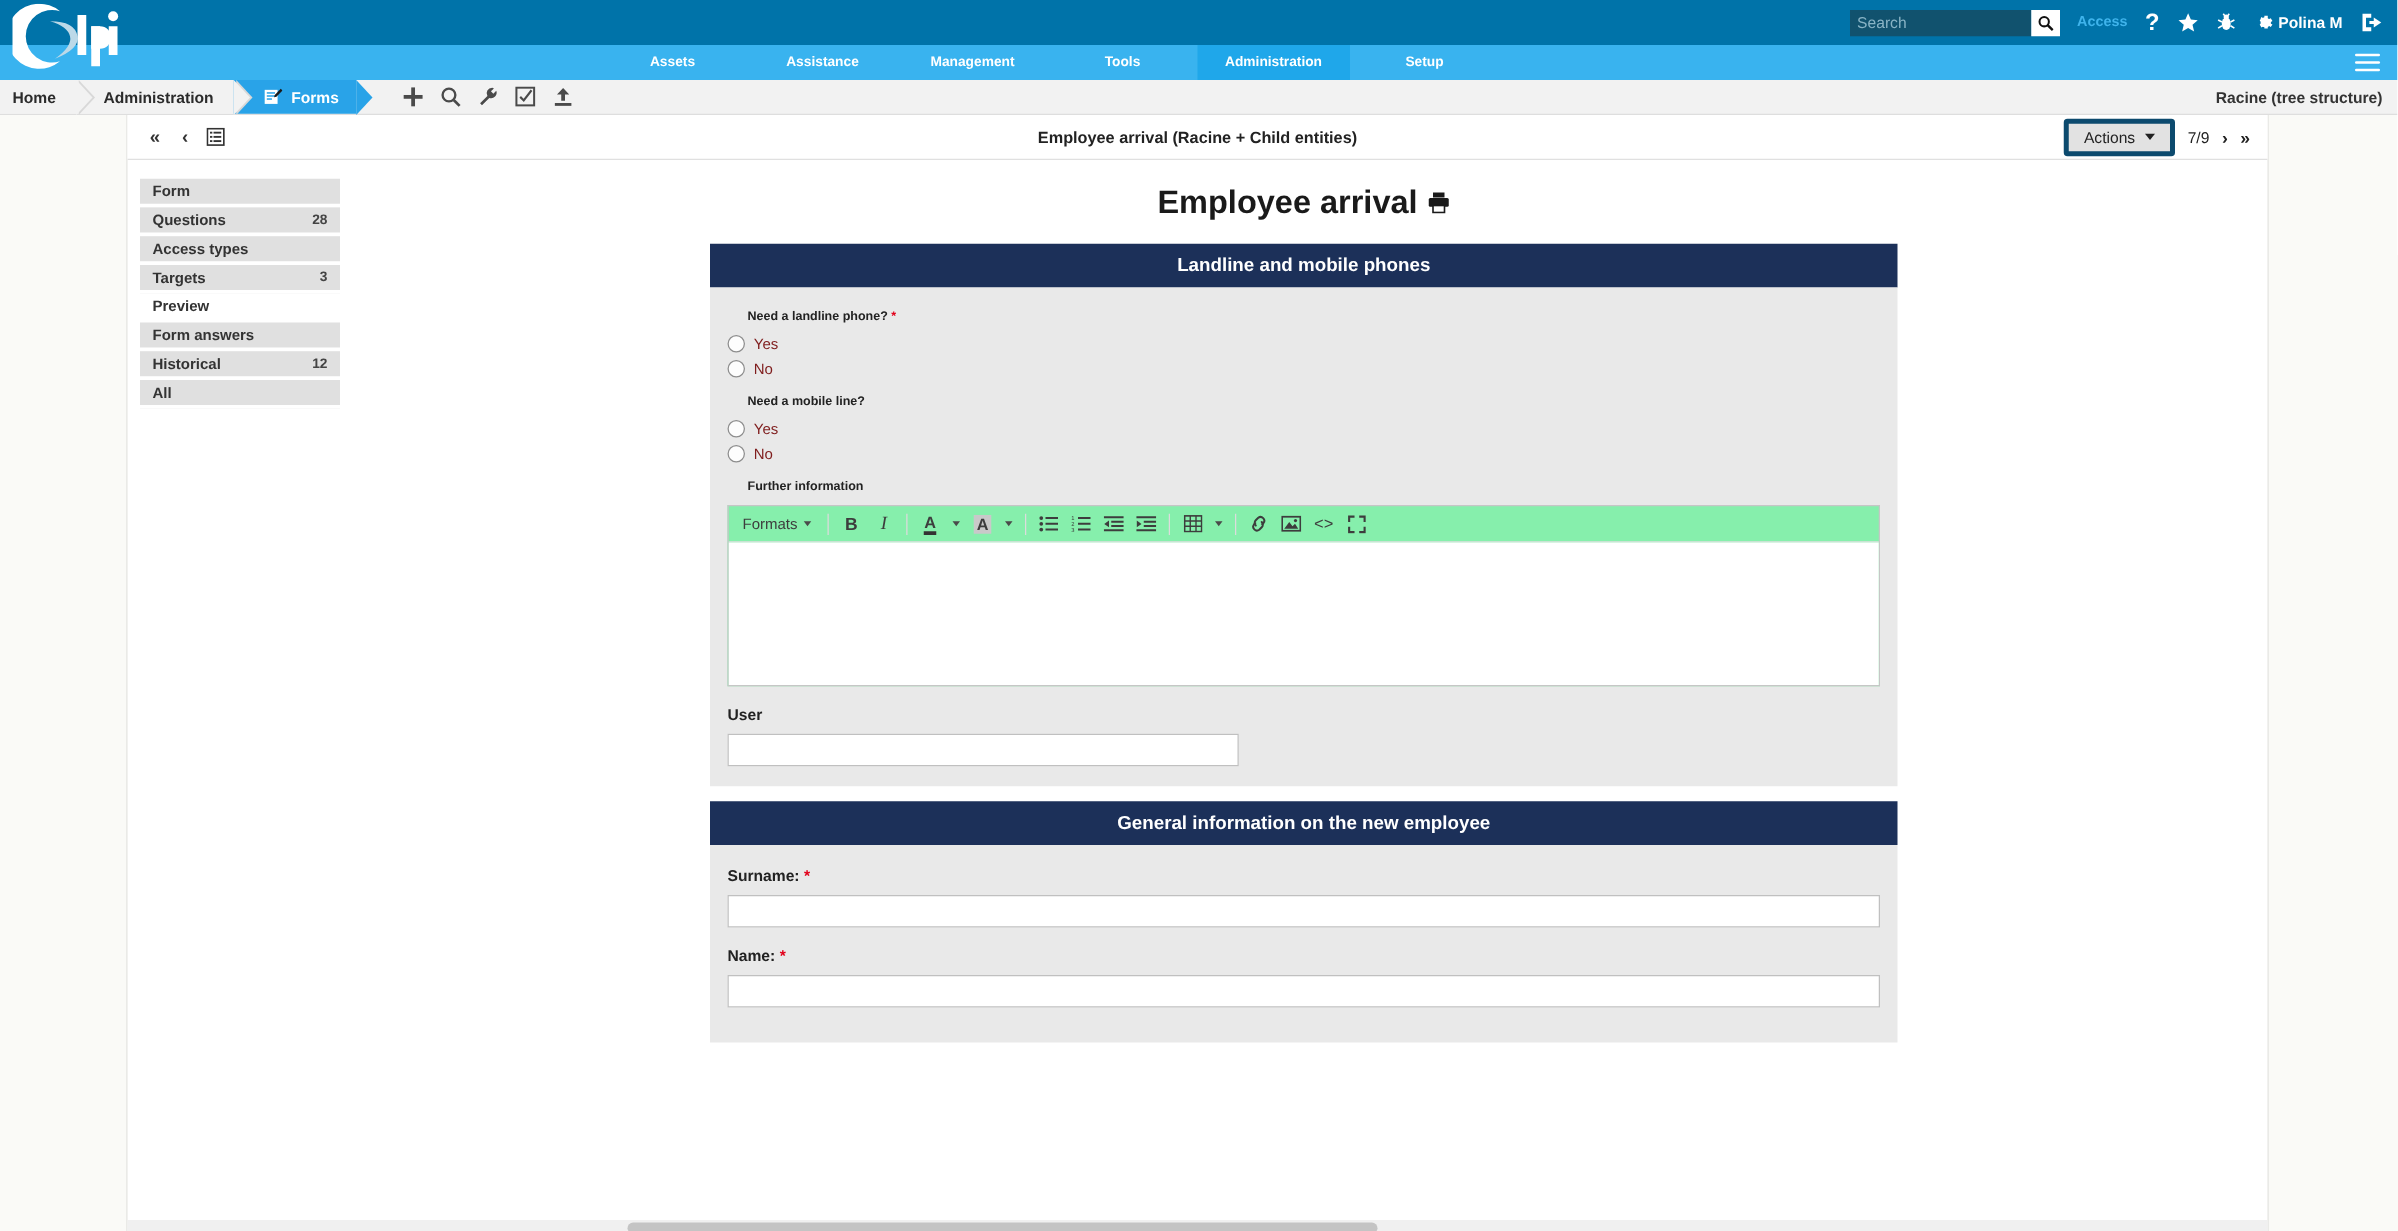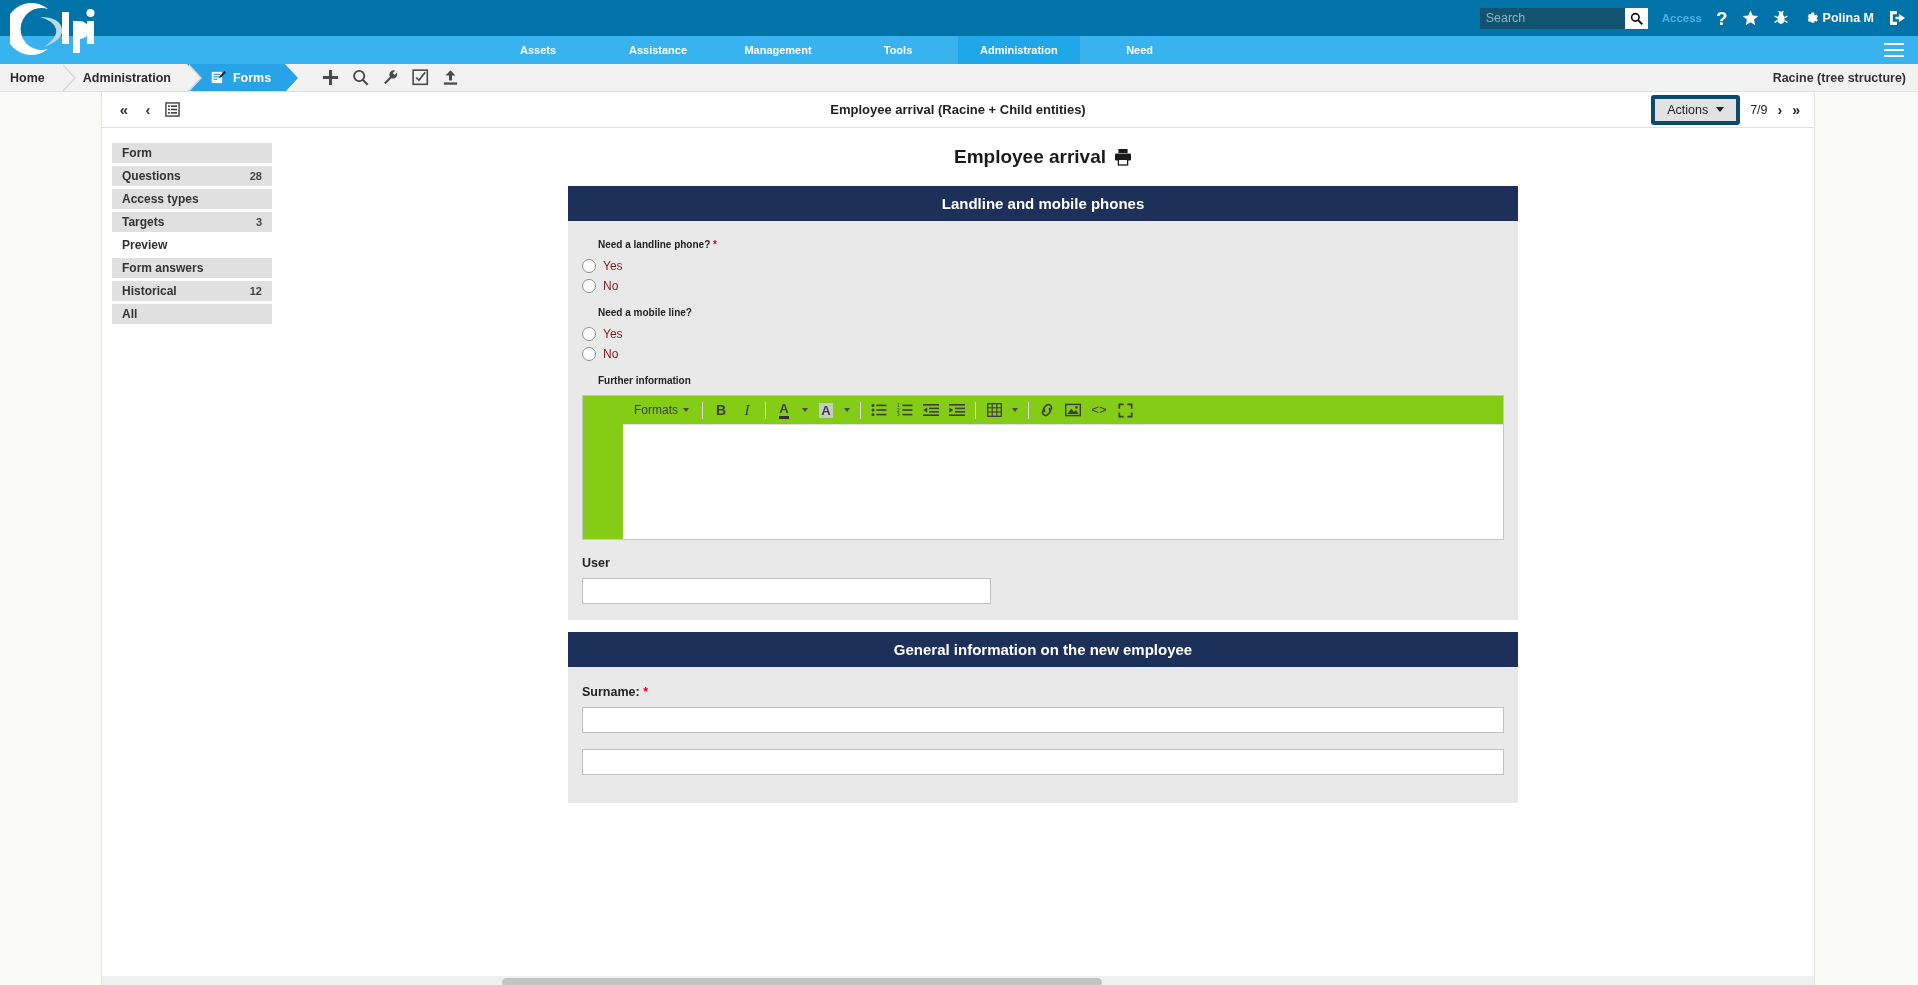--- a/index.html
+++ b/index.html
@@ -221,21 +221,21 @@
 
   .formarea {
     flex: 1;
     display: flex; justify-content: center;
     padding-top: 18px;
   }
   .formbox { width: 950px; }
 
   .form-title {
     text-align: center;
-    font-size: 19px; font-weight: bold; color: #1a1a1a;
+    font-size: 26px; font-weight: bold; color: #1a1a1a;
     margin: 0 0 18px 0;
     display: flex; align-items: center; justify-content: center; gap: 8px;
   }
   .print-ic { cursor: pointer; display: flex; }
 
   .sec-header {
     background: #1c3059;
     color: #ffffff;
     font-size: 15px; font-weight: bold;
     text-align: center;
@@ -258,23 +258,22 @@
   .radio {
     width: 14px; height: 14px;
     border: 1px solid #8d8d8d; border-radius: 50%;
     background: #fdfdfd; cursor: pointer; flex: 0 0 14px;
   }
   .q-block { margin-bottom: 16px; }
   .q-block.tight { margin-bottom: 14px; }
 
   
   .editor {
-    border: 1px solid #c6c6c6; background: #84cc16;
+    border: 1px solid #c6c6c6; background: #86efac;
     margin-top: 4px;
-    padding-left: 40px;
   }
   .editor-toolbar {
     display: flex; align-items: center;
     height: 29px; padding: 0 4px;
     border-bottom: 1px solid #e0e0e0;
     gap: 2px;
   }
   .tb-btn {
     height: 24px; min-width: 24px;
     display: flex; align-items: center; justify-content: center;
@@ -389,21 +388,21 @@
   </div>
 </div>
 
 <div class="mainmenu">
   <div class="menu-spacer"></div>
   <div class="menu-item">Assets</div>
   <div class="menu-item">Assistance</div>
   <div class="menu-item">Management</div>
   <div class="menu-item">Tools</div>
   <div class="menu-item active">Administration</div>
-  <div class="menu-item">Need</div>
+  <div class="menu-item">Setup</div>
   <div class="hamburger">
     <span></span>
       <span></span>
       <span></span>
   </div>
 </div>
 
 <div class="breadcrumb-bar">
   <div class="crumb sep">Home</div>
   <div class="crumb sep">Administration</div>
@@ -694,20 +693,24 @@
 
             <div class="q-block">
               <div class="f-label">
                 <span>Surname:</span>
                 <span class="req">*</span>
               </div>
               <input class="f-input" type="text" value="" style="">
             </div>
 
             <div class="q-block">
+              <div class="f-label">
+                <span>Name:</span>
+                <span class="req">*</span>
+              </div>
               <input class="f-input" type="text" value="" style="">
             </div>
           </div>
 
         </div>
       </div>
     </div>
 
     <div class="hscroll">
       <div class="thumb"></div>

